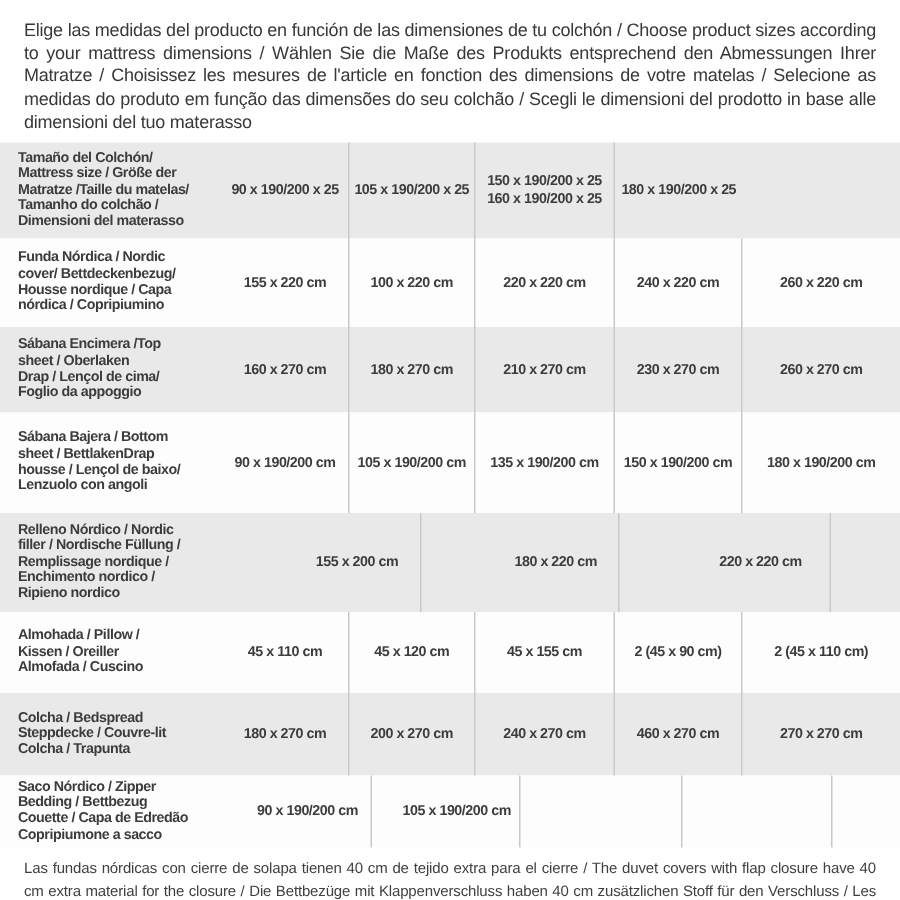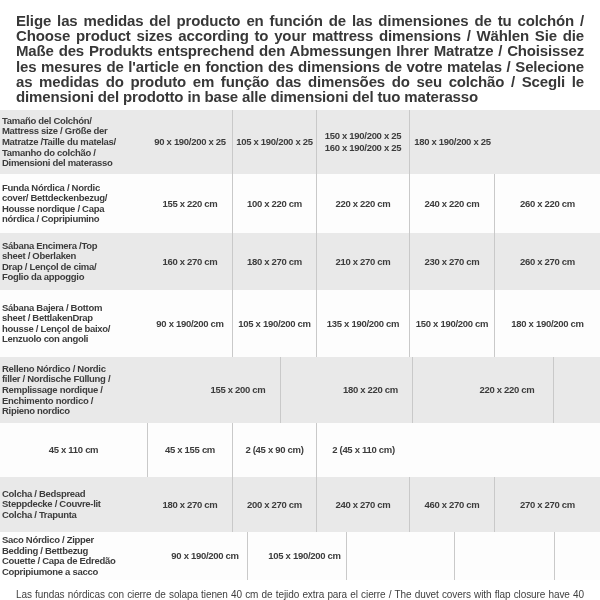--- a/index.html
+++ b/index.html
@@ -7,22 +7,22 @@
     width:600px;height:600px;overflow:hidden;
     font-family:"Liberation Sans", sans-serif;
     color:#3a3a3a;
     -webkit-font-smoothing:antialiased;
   }
   .page{width:600px;height:600px;position:relative;background:#fff;}
 
   .intro{
     margin:0;
     padding:13px 16px 4px 16px;
-    font-size:15px;
-    font-weight:700;
+    font-size:12px;
+    font-weight:400;
     line-height:15.2px;
     letter-spacing:-0.15px;
     text-align:justify;
     color:#383838;
   }
 
   .size-table{
     width:600px;
     margin-top:2px;
   }
@@ -45,21 +45,21 @@
   .cell{
     display:flex;
     align-items:center;
     font-size:9.5px;
     font-weight:700;
     letter-spacing:-0.3px;
     white-space:pre-line;
     color:#3c3c3c;
   }
   .cell.label{
-    padding-left:2px;
+    padding-left:12px;
     padding-right:4px;
     line-height:10.6px;
     justify-content:flex-start;
     text-align:left;
   }
   .cell.val{
     justify-content:center;
     text-align:center;
     line-height:12px;
   }
@@ -138,21 +138,25 @@
 Enchimento nordico /
 Ripieno nordico</div>
     <div class="cell val c1">155 x 200 cm</div>
     <div class="cell val c2">180 x 220 cm</div>
     <div class="cell val c3">220 x 220 cm</div>
     <div class="cell val c4">240 x 220 cm</div>
     <div class="cell val c5">260 x 220 cm</div>
   </div>
 
   <div class="row">
+    <div class="cell label">Almohada  / Pillow /
+Kissen / Oreiller
+Almofada / Cuscino</div>
     <div class="cell val c1">45 x 110 cm</div>
+    <div class="cell val c2">45 x 120 cm</div>
     <div class="cell val c3">45 x 155 cm</div>
     <div class="cell val c4">2 (45 x 90 cm)</div>
     <div class="cell val c5">2 (45 x 110 cm)</div>
   </div>
 
   <div class="row">
     <div class="cell label">Colcha / Bedspread
 Steppdecke / Couvre-lit
 Colcha / Trapunta</div>
     <div class="cell val c1">180 x 270 cm</div>

